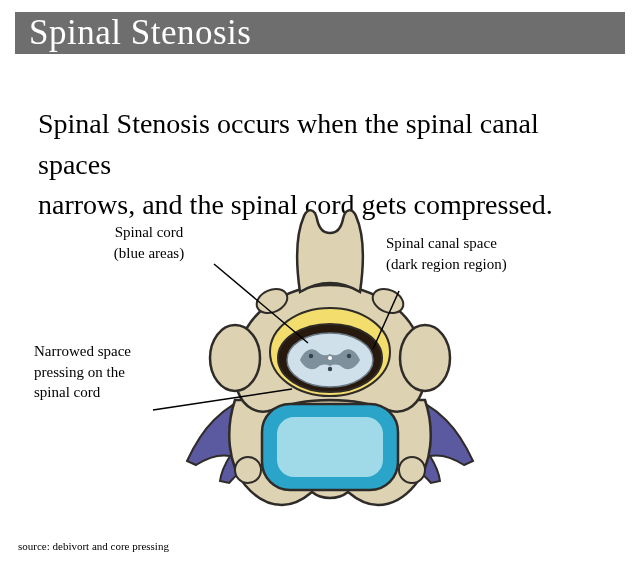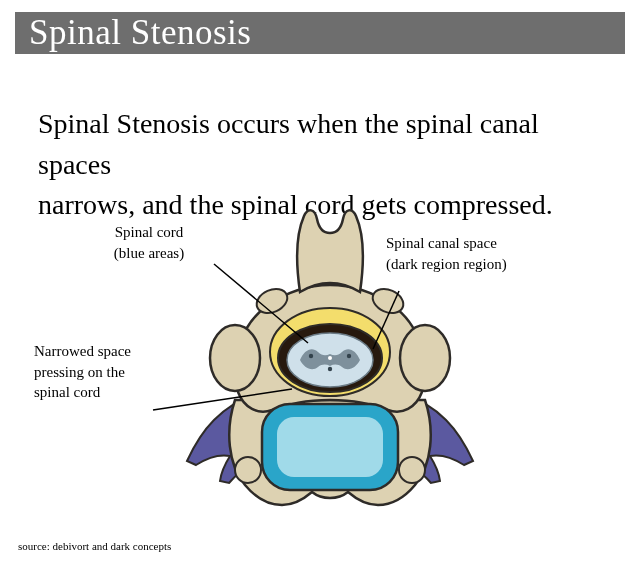--- a/index.html
+++ b/index.html
@@ -93,15 +93,15 @@
   </svg>
 
   <div class="label label-cord">Spinal cord
 (blue areas)</div>
   <div class="label label-canal">Spinal canal space
 (dark region region)</div>
   <div class="label label-narrowed">Narrowed space
 pressing on the
 spinal cord</div>
 
-  <div class="source">source: debivort and dark concepts</div>
+  <div class="source">source: debivort and core pressing</div>
 
 </div>
 
 </body></html>

